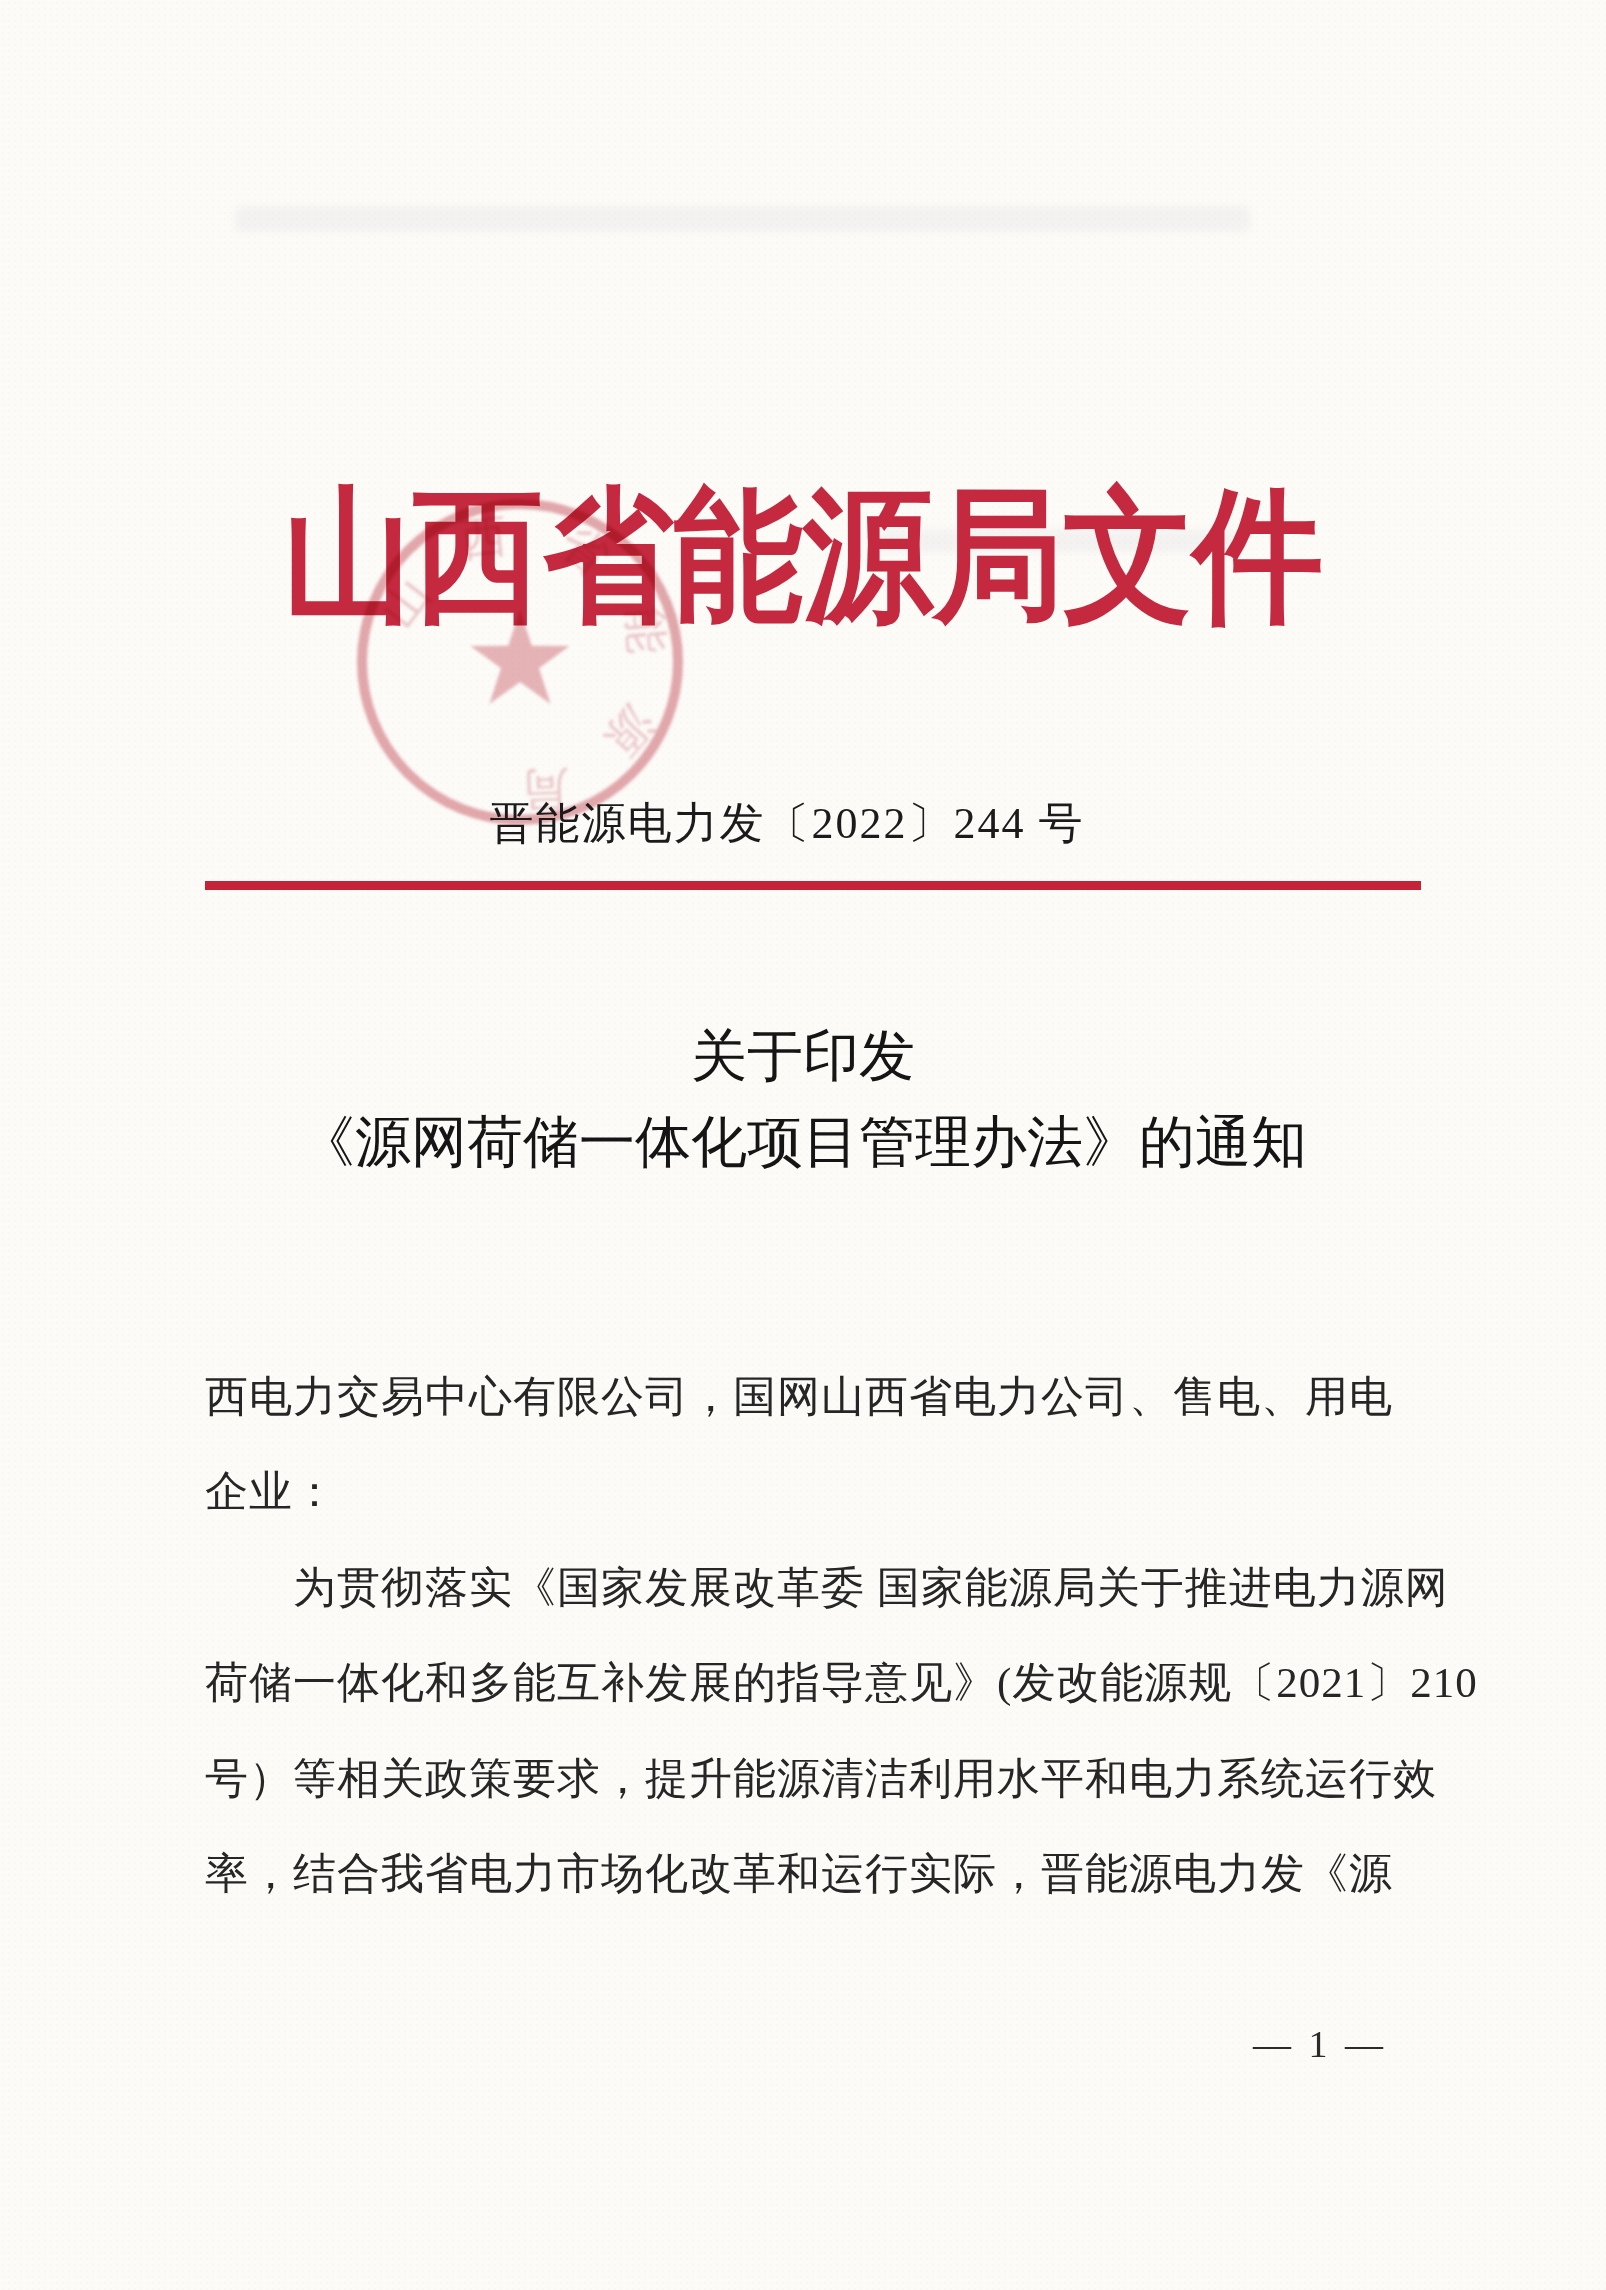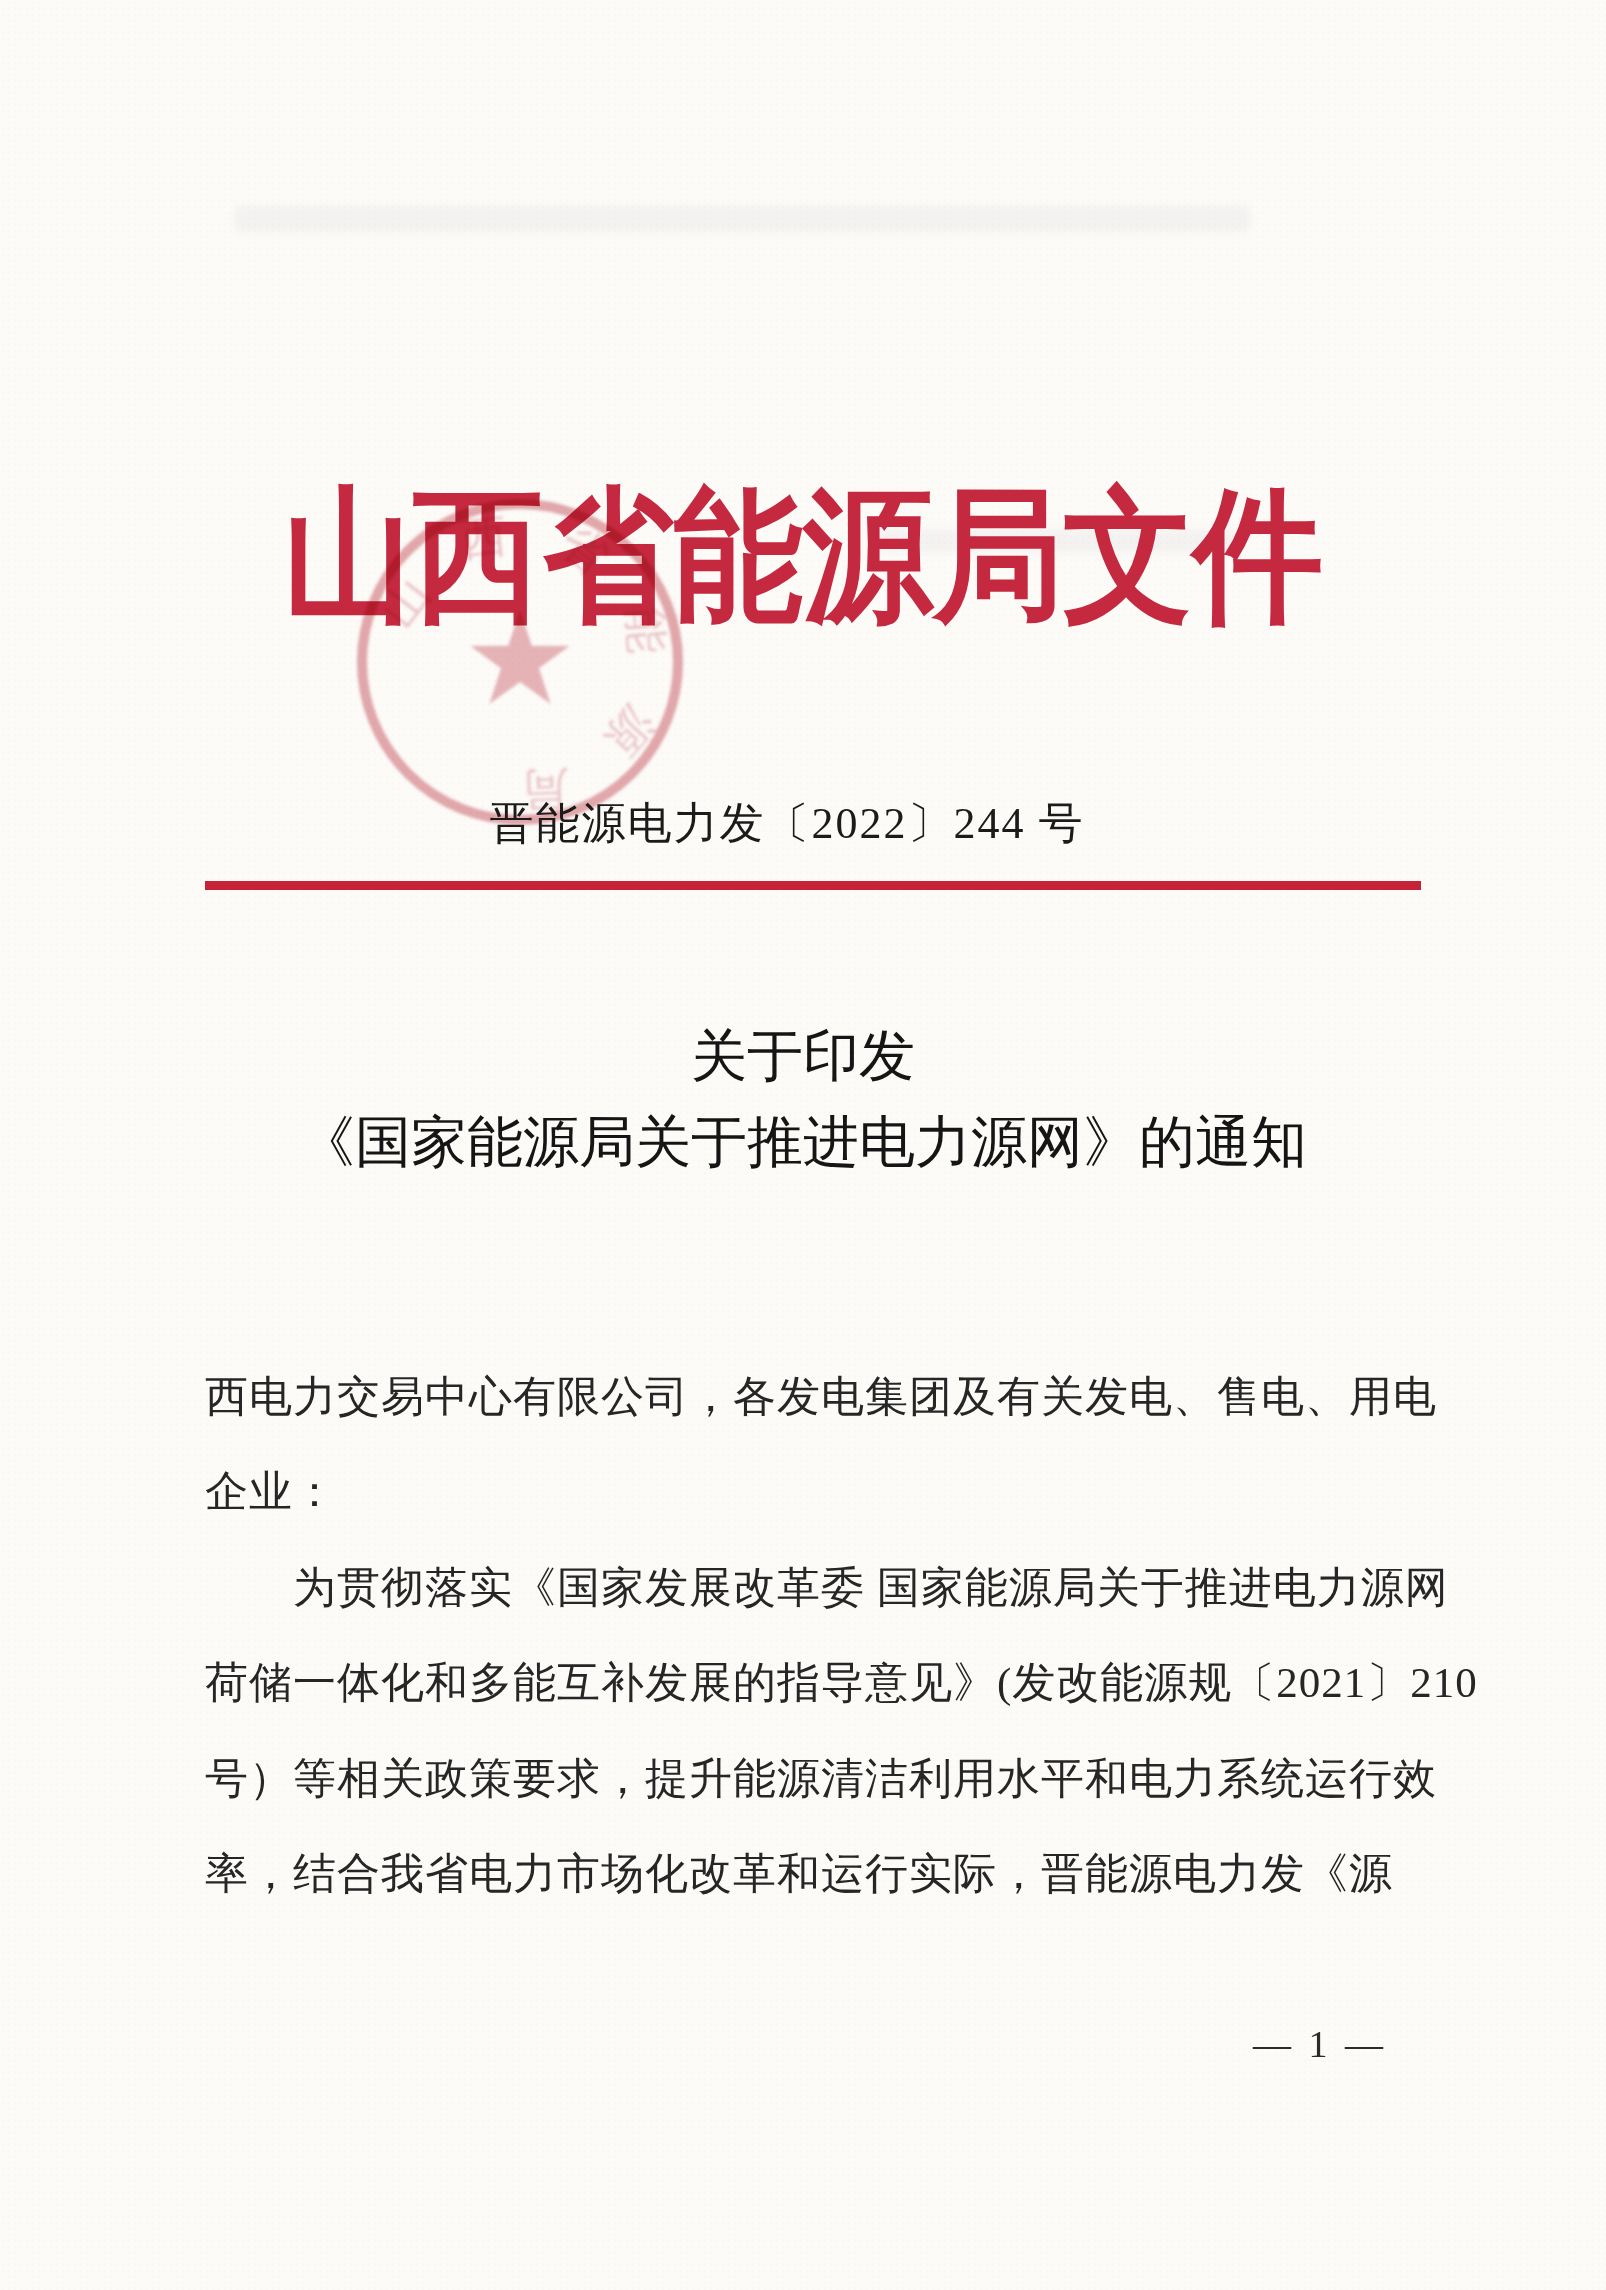--- a/index.html
+++ b/index.html
@@ -142,23 +142,23 @@
       <textPath xlink:href="#ringPath" href="#ringPath" startOffset="28">山西省能源局</textPath>
     </text>
   </svg>
 
   <div id="doc-number">晋能源电力发〔2022〕244 号</div>
 
   <div id="red-rule"></div>
 
   <div id="notice-heading-1" class="notice-heading">关于印发</div>
 
-  <div id="notice-heading-2" class="notice-heading">《国家能源局关于推进电力源网》的通知</div>
+  <div id="notice-heading-2" class="notice-heading">《源网荷储一体化项目管理办法》的通知</div>
 
-  <div id="body-line-1" class="body-line">西电力交易中心有限公司，各发电集团及有关发电、售电、用电</div>
+  <div id="body-line-1" class="body-line">西电力交易中心有限公司，国网山西省电力公司、售电、用电</div>
   <div id="body-line-3" class="body-line indent">为贯彻落实《国家发展改革委 国家能源局关于推进电力源网</div>
   <div id="body-line-2" class="body-line">企业：</div>
   <div id="body-line-4" class="body-line">荷储一体化和多能互补发展的指导意见》(发改能源规〔2021〕210</div>
   <div id="body-line-5" class="body-line">号）等相关政策要求，提升能源清洁利用水平和电力系统运行效</div>
   <div id="body-line-6" class="body-line">率，结合我省电力市场化改革和运行实际，晋能源电力发《源</div>
 
   <div id="page-number">— 1 —</div>
 
 </div>
 

